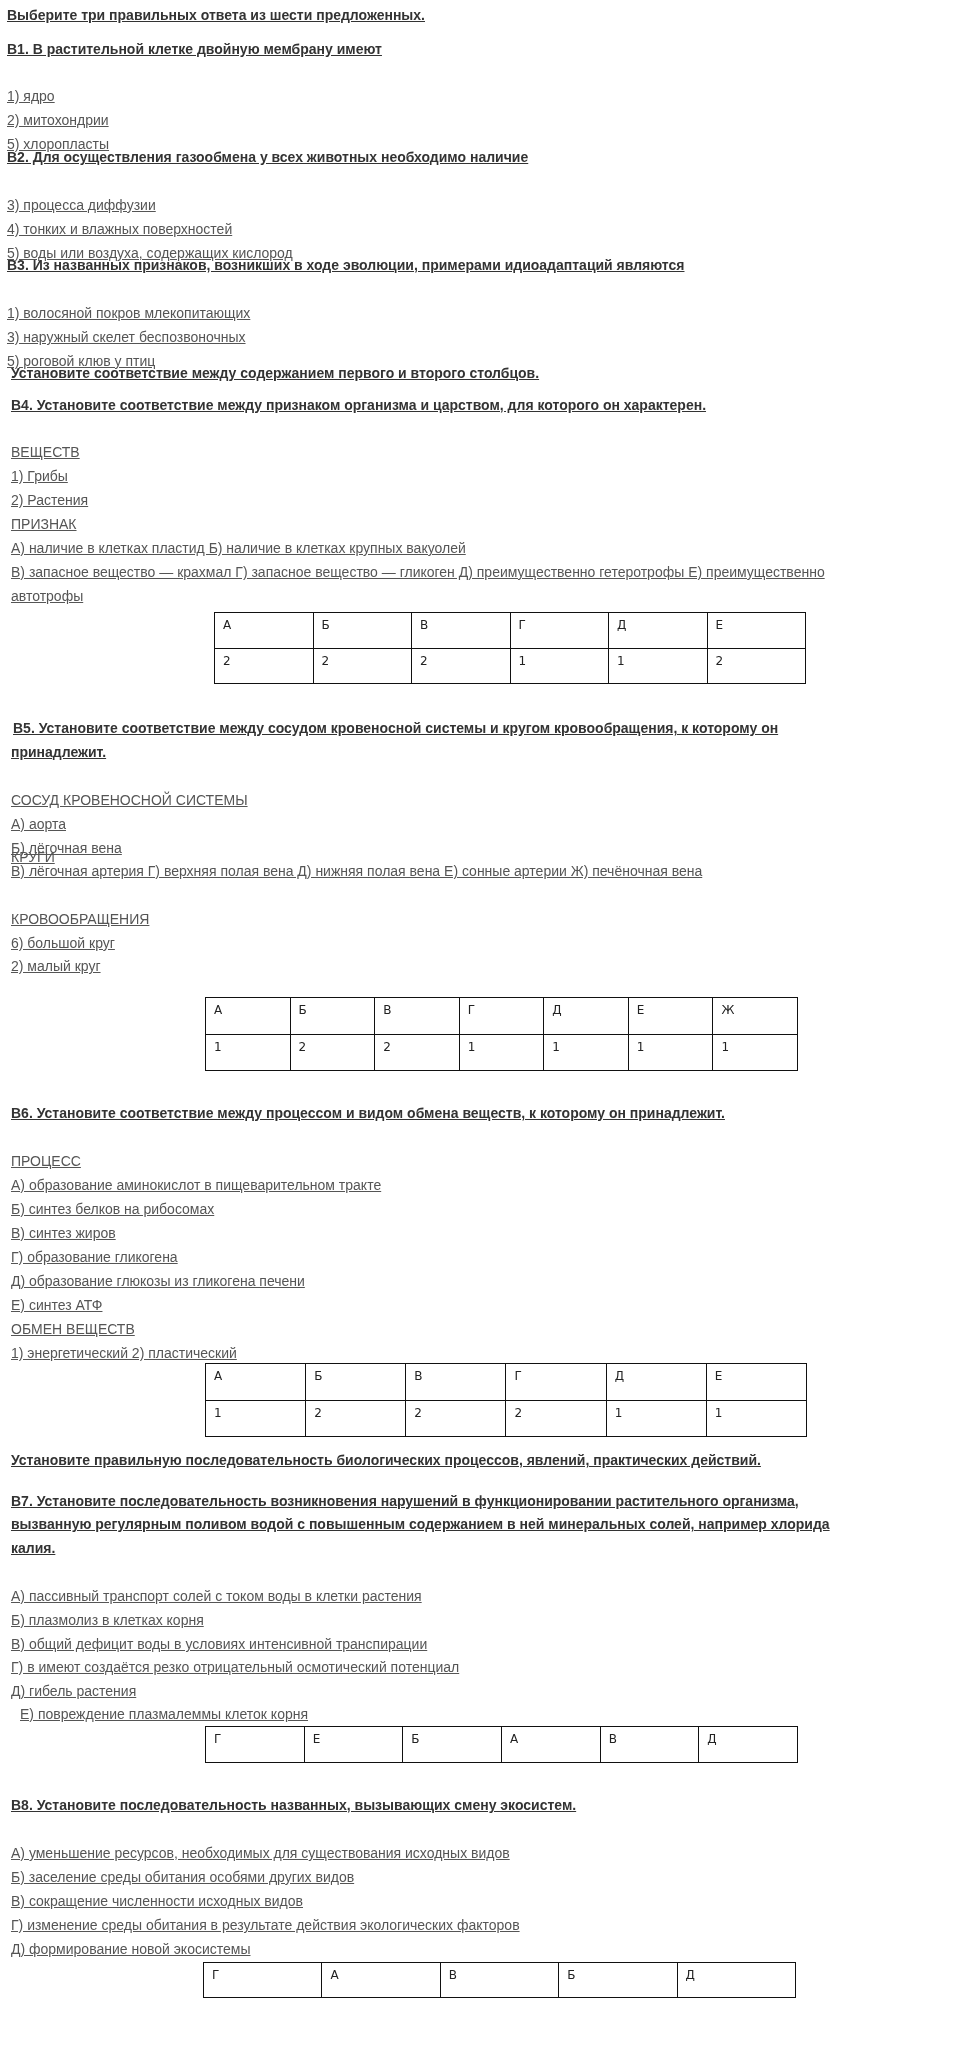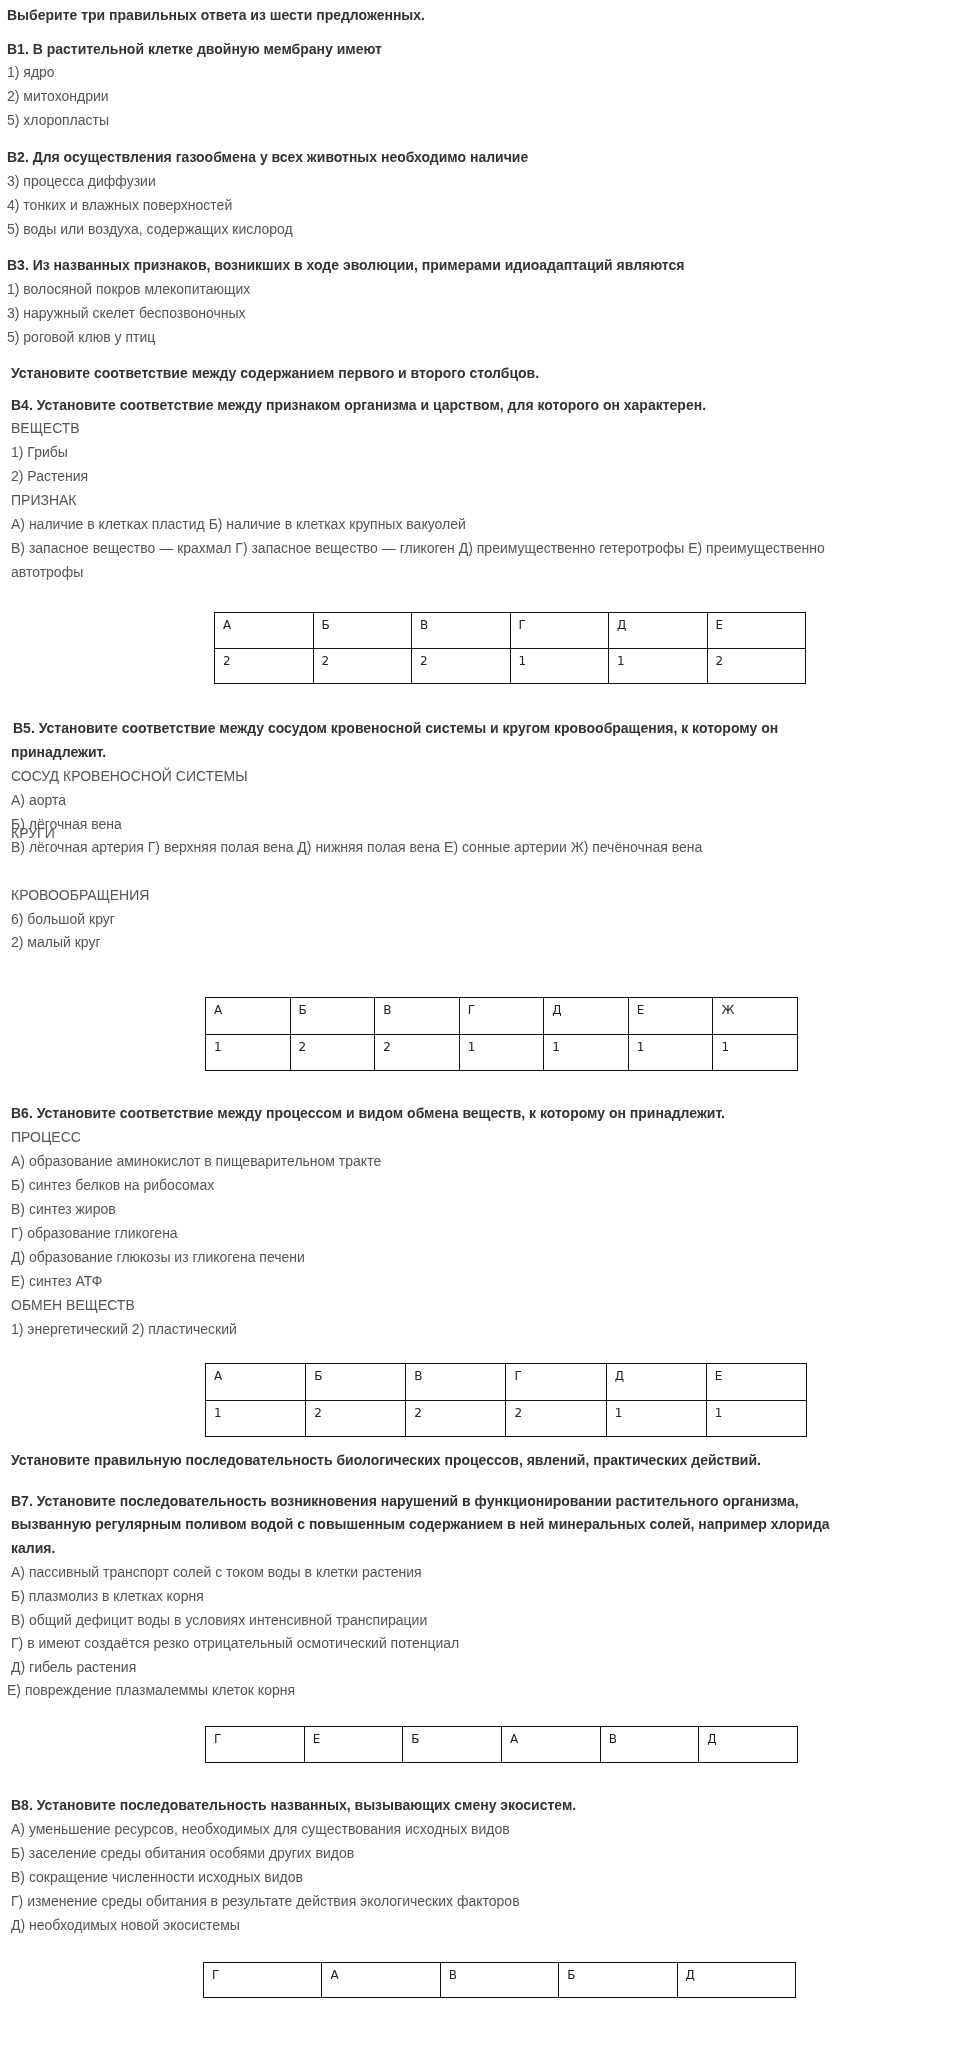--- a/index.html
+++ b/index.html
@@ -1,20 +1,20 @@
 <!DOCTYPE html>
 <html><head>
 <meta charset="utf-8">
 <style>
   html, body { margin: 0; padding: 0; background: #ffffff; }
   body { width: 976px; height: 2060px; position: relative; overflow: hidden;
          font-family: "Liberation Sans", sans-serif; font-size: 14px; color: #555555; }
-  .ln { position: absolute; white-space: nowrap; line-height: 18px; height: 18px; }
+  .ln { position: absolute; white-space: nowrap; line-height: 18px; height: 18px; text-decoration: underline; }
   .b { font-weight: bold; color: #333333; }
-  .t { color: #555555; }
+  .t { color: #555555; margin-top: 24px; }
   table.ans { position: absolute; border-collapse: collapse; table-layout: fixed;
               font-family: "DejaVu Sans", sans-serif; font-size: 12px; color: #222; }
   table.ans td { border: 1.5px solid #111; vertical-align: top; padding: 5px 8px 0 8px; height: 30px; box-sizing: border-box; }
 </style>
 </head>
 <body>
 
 <div class="ln b" style="left:7px;top:6px">Выберите три правильных ответа из шести предложенных.</div>
 
 <div class="ln b" style="left:7px;top:40px">В1. В растительной клетке двойную мембрану имеют</div>
@@ -133,41 +133,41 @@
 <div class="ln b" style="left:11px;top:1451px">Установите правильную последовательность биологических процессов, явлений, практических действий.</div>
 
 <div class="ln b" style="left:11px;top:1492px">В7. Установите последовательность возникновения нарушений в функционировании растительного организма,</div>
 <div class="ln b" style="left:11px;top:1515px">вызванную регулярным поливом водой с повышенным содержанием в ней минеральных солей, например хлорида</div>
 <div class="ln b" style="left:11px;top:1539px">калия.</div>
 <div class="ln t" style="left:11px;top:1563px">А) пассивный транспорт солей с током воды в клетки растения</div>
 <div class="ln t" style="left:11px;top:1587px">Б) плазмолиз в клетках корня</div>
 <div class="ln t" style="left:11px;top:1611px">В) общий дефицит воды в условиях интенсивной транспирации</div>
 <div class="ln t" style="left:11px;top:1634px">Г) в имеют создаётся резко отрицательный осмотический потенциал</div>
 <div class="ln t" style="left:11px;top:1658px">Д) гибель растения</div>
-<div class="ln t" style="left:7px;top:1681px">Е) повреждение плазмалеммы клеток корня</div>
+<div class="ln t" style="left:20px;top:1681px">Е) повреждение плазмалеммы клеток корня</div>
 
 <table class="ans" style="left:205px;top:1726px;width:593px">
   <tbody>
       <tr>
     <td style="height:36px">Г</td>
     <td>Е</td>
     <td>Б</td>
     <td>А</td>
     <td>В</td>
     <td>Д</td>
   </tr>
 </tbody>
   </table>
 
 <div class="ln b" style="left:11px;top:1796px">В8. Установите последовательность названных, вызывающих смену экосистем.</div>
 <div class="ln t" style="left:11px;top:1820px">А) уменьшение ресурсов, необходимых для существования исходных видов</div>
 <div class="ln t" style="left:11px;top:1844px">Б) заселение среды обитания особями других видов</div>
 <div class="ln t" style="left:11px;top:1868px">В) сокращение численности исходных видов</div>
 <div class="ln t" style="left:11px;top:1892px">Г) изменение среды обитания в результате действия экологических факторов</div>
-<div class="ln t" style="left:11px;top:1916px">Д) необходимых новой экосистемы</div>
+<div class="ln t" style="left:11px;top:1916px">Д) формирование новой экосистемы</div>
 
 <table class="ans" style="left:203px;top:1962px;width:593px">
   <tbody>
       <tr>
     <td style="height:35px">Г</td>
     <td>А</td>
     <td>В</td>
     <td>Б</td>
     <td>Д</td>
   </tr>

